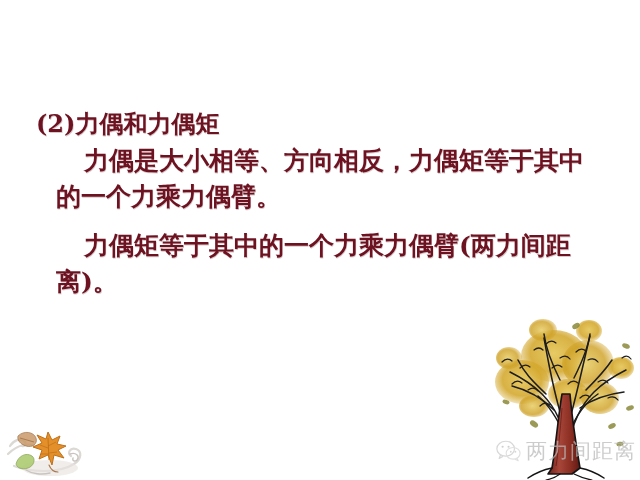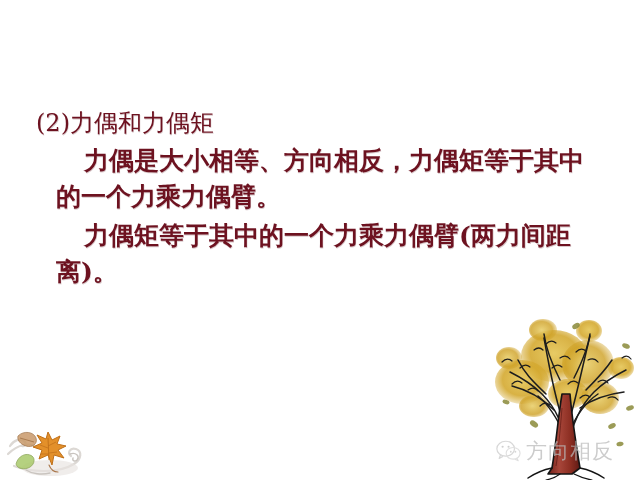--- a/index.html
+++ b/index.html
@@ -27,21 +27,21 @@
   #text-block {
     position: absolute;
     left: 36px;
     top: 108px;
     width: 572px;
     z-index: 5;
   }
 
   .heading {
     font-size: 24px;
-    font-weight: normal;
+    font-weight: bold;
     color: #6d1220;
     line-height: 1.30;
     letter-spacing: 0px;
     margin: 0 0 4px 0;
     white-space: nowrap;
     text-shadow: 0.6px 0.6px 0 rgba(120,60,70,0.28);
   }
 
   .para {
     font-size: 25px;
@@ -49,21 +49,21 @@
     color: #6d1220;
     line-height: 1.42;
     margin: 0;
     padding-left: 20px;
     text-indent: 28px;
     text-align: left;
     text-shadow: 0.6px 0.6px 0 rgba(120,60,70,0.28);
   }
 
   #para-2 { margin-top: 2px; }
-  #para-3 { margin-top: 4px; }
+  #para-3 { margin-top: 14px; }
 
   
   #tree-illustration {
     position: absolute;
     right: 2px;
     bottom: 0px;
     width: 162px;
     height: 182px;
     z-index: 2;
     pointer-events: none;
@@ -244,16 +244,16 @@
     <svg class="wm-logo" viewBox="0 0 28 28" xmlns="http://www.w3.org/2000/svg">
       <ellipse cx="11.5" cy="11.5" rx="9.5" ry="8" fill="none" stroke="#aaaaaa" stroke-width="1.3"></ellipse>
       <path d="M6 18 L4.5 22 L8.5 19.8" fill="none" stroke="#aaaaaa" stroke-width="1.3" stroke-linejoin="round"></path>
       <circle cx="8.2" cy="9.4" r="1.15" fill="#999999"></circle>
       <circle cx="14.6" cy="9.4" r="1.15" fill="#999999"></circle>
       <ellipse cx="19.5" cy="16.5" rx="7.5" ry="6.3" fill="none" stroke="#bbbbbb" stroke-width="1.2"></ellipse>
       <path d="M23.5 21.5 L25 24.5 L21.6 22.8" fill="none" stroke="#bbbbbb" stroke-width="1.2" stroke-linejoin="round"></path>
       <circle cx="17" cy="14.8" r="0.95" fill="#a8a8a8"></circle>
       <circle cx="22" cy="14.8" r="0.95" fill="#a8a8a8"></circle>
     </svg>
-    <span class="wm-text">方向相反</span>
+    <span class="wm-text">两力间距离</span>
   </div>
 
 </div>
 
 </body></html>

